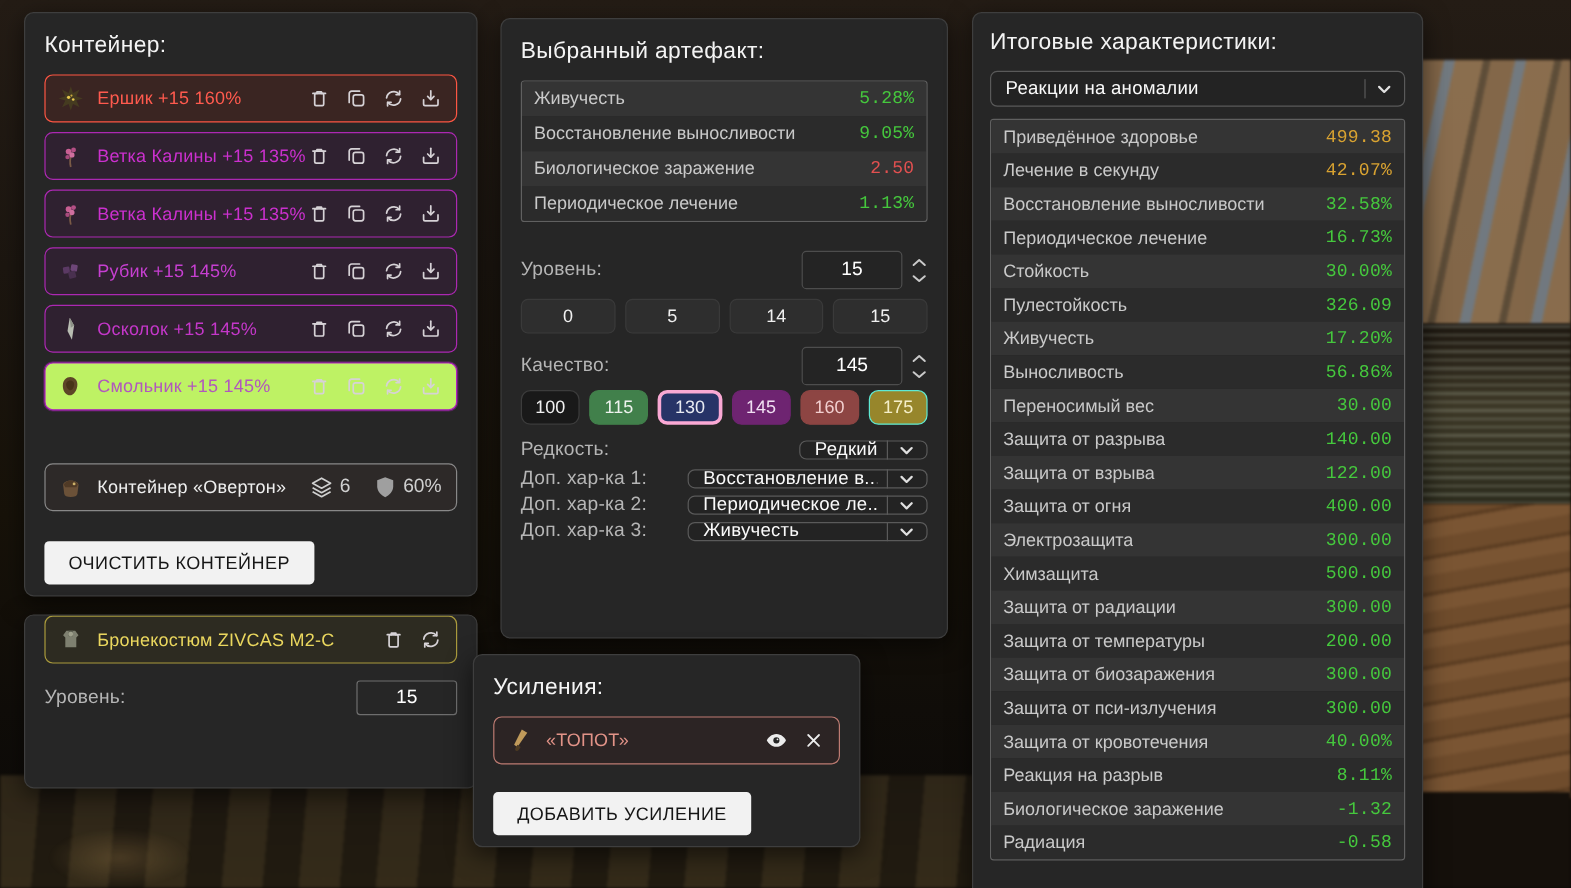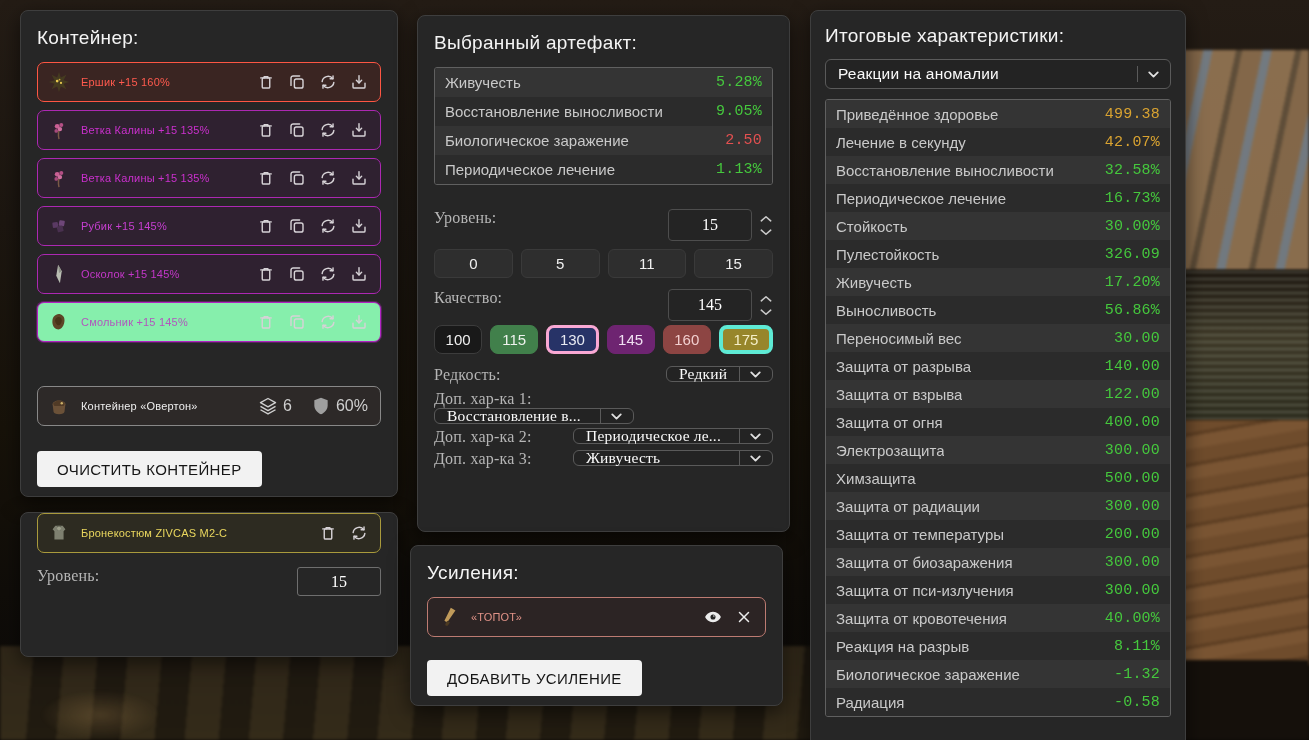--- a/index.html
+++ b/index.html
@@ -27,31 +27,31 @@
       repeating-linear-gradient(95deg,rgba(86,72,42,.30) 0 34px,rgba(28,23,14,.45) 34px 64px),
       linear-gradient(180deg,#1d1710,#251e12);}
   .bg-glow{left:40px;top:690px;width:120px;height:50px;background:radial-gradient(ellipse at center,rgba(190,150,90,.25),rgba(0,0,0,0) 70%);}
 
   
   .panel{position:absolute;background:#262626;border:1px solid #3e3e3e;border-radius:8px;
     box-shadow:0 6px 20px rgba(0,0,0,.55);color:#eee;overflow:hidden;box-sizing:border-box;}
   #panel-container{left:20px;top:10px;width:378px;height:487px;}
   #panel-armor{left:20px;top:512px;width:378px;height:145px;}
   #panel-artifact{left:417px;top:15px;width:373px;height:517px;}
-  #panel-boosts{left:410px;top:545px;width:373px;height:161px;}
+  #panel-boosts{left:394px;top:545px;width:323px;height:161px;}
   #panel-summary{left:810px;top:10px;width:376px;height:762px;}
   .panel h2{margin:16px 16px 13px;font-size:19px;font-weight:500;letter-spacing:.3px;color:#f4f4f4;}
   #panel-summary h2{margin:14px 14px 12px;}
 
   
   .item-row{height:40px;border-radius:7px;border:1.5px solid #888;display:flex;align-items:center;
     padding:0 12px 0 10px;margin:0 16px 8px;box-sizing:border-box;}
   .item-row.selected{box-shadow:0 0 0 1px rgba(177,35,193,.35);}
   .item-icon{width:22px;height:22px;margin-right:11px;flex:none;}
-  .item-name{font-size:11px;font-weight:500;flex:1;white-space:nowrap;overflow:hidden;letter-spacing:.2px;}
+  .item-name{font-size:15px;font-weight:500;flex:1;white-space:nowrap;overflow:hidden;letter-spacing:.2px;}
   .row-actions{display:flex;gap:13px;align-items:center;}
   .action{width:18px;height:18px;color:#d6d2d6;cursor:pointer;}
   .icon svg,.action svg{width:100%;height:100%;display:block;}
   .row-meta{display:flex;align-items:center;gap:5px;color:#cfcfcf;font-size:16px;}
   .meta-icon{width:20px;height:20px;color:#cfcfcf;}
   .meta-gap{width:9px;}
   .overton-row{margin-top:44px;border-width:1px;height:40px;background:rgba(224,121,108,.04);}
 
   
   .btn-light{display:inline-flex;align-items:center;justify-content:center;height:36px;padding:0 20px;
@@ -63,21 +63,21 @@
   .stats-table{margin:0 16px;border:1px solid #606060;border-radius:3px;overflow:hidden;}
   #panel-summary .stats-table{margin:0 14px;}
   .stats-row{display:flex;justify-content:space-between;align-items:center;height:29px;padding:0 10px;font-size:15px;}
   #panel-summary .stats-row{height:28px;}
   .stats-row:nth-child(odd){background:#343434;}
   .stats-row:nth-child(even){background:#2b2b2b;}
   .stats-label{color:#c9c9c9;white-space:nowrap;overflow:hidden;}
   .stats-value{font-weight:500;letter-spacing:.2px;font-family:Liberation Mono, monospace;}
 
   
-  .form-row{display:flex;justify-content:space-between;align-items:flex-start;margin:0 16px;font-family:Liberation Serif, serif;}
+  .form-row{display:flex;justify-content:space-between;align-items:center;margin:0 16px;}
   .lvl-row{margin-top:24px;}
   .qual-row{margin-top:11px;}
   .rarity-row{margin-top:12px;}
   .extra-row{margin-top:4px;}
   .form-label{color:#b5b5b5;font-size:16px;letter-spacing:.2px;}
   .num-wrap{display:flex;align-items:center;gap:7px;}
   .num-input{background:#242424;border:1px solid #4d4d4d;color:#fff;width:78px;height:28px;border-radius:4px;
     font-size:16px;text-align:center;font-family:inherit;outline:none;}
   .spinner{display:flex;flex-direction:column;gap:5px;}
   .spin-btn{width:14px;height:9px;color:#c9c9c9;cursor:pointer;}
@@ -316,21 +316,21 @@
           </span>
           <span class="action">
             <svg viewBox="0 0 24 24" fill="none" stroke="currentColor" stroke-width="1.9" stroke-linecap="round" stroke-linejoin="round">
               <path d="M12 3.5v9.5"></path>
               <path d="M8.5 9.8 12 13.3l3.5-3.5"></path>
               <path d="M4 13.5v5a1.5 1.5 0 0 0 1.5 1.5h13a1.5 1.5 0 0 0 1.5-1.5v-5"></path>
             </svg>
           </span>
         </span>
       </div>
-      <div class="item-row selected" style="border-color:#b123c1;background:#86efac">
+      <div class="item-row selected" style="border-color:#b123c1;background:#bef264">
         <span class="item-icon icon">
           <svg viewBox="0 0 24 24">
             <path d="M9 4c4-2 9 1 9 6 0 6-4 11-8 10S4 14 5 9c.5-2.5 2-4 4-5z" fill="#5d4527"></path>
             <path d="M10 7c2-1 5 0 5 3 0 3-2 6-4 5.5S7 11 8 9c.3-1 1-1.7 2-2z" fill="#483318"></path>
           </svg>
         </span>
         <span class="item-name" style="color:#b157bd">Смольник +15 145%</span>
         <span class="row-actions">
           <span class="action">
             <svg viewBox="0 0 24 24" fill="none" stroke="currentColor" stroke-width="1.9" stroke-linecap="round" stroke-linejoin="round">
@@ -464,21 +464,21 @@
             <svg viewBox="0 0 24 14" fill="none" stroke="currentColor" stroke-width="2.8" stroke-linecap="round" stroke-linejoin="round">
               <path d="m4 3 8 7 8-7"></path>
             </svg>
           </span>
       </span>
     </span>
   </div>
   <div class="preset-row" id="level-presets">
       <div class="preset-btn">0</div>
       <div class="preset-btn">5</div>
-      <div class="preset-btn">11</div>
+      <div class="preset-btn">14</div>
       <div class="preset-btn">15</div>
     </div>
 
   <div class="form-row qual-row">
     <span class="form-label">Качество:</span>
     <span class="num-wrap">
       <input class="num-input" value="145" style="">
       <span class="spinner">
         <span class="spin-btn">
             <svg viewBox="0 0 24 14" fill="none" stroke="currentColor" stroke-width="2.8" stroke-linecap="round" stroke-linejoin="round">
@@ -492,37 +492,37 @@
           </span>
       </span>
     </span>
   </div>
   <div class="preset-row qual-preset-row" id="quality-presets">
       <div class="preset-btn qual-btn" style="background:#191919;color:#f0f0f0;border:1px solid #3c3c3c">100</div>
       <div class="preset-btn qual-btn" style="background:#41804b;color:#eef2ee;border:1px solid #41804b">115</div>
       <div class="preset-btn qual-btn" style="background:#273367;color:#e8eaf2;border:3px solid #f9a8d4">130</div>
       <div class="preset-btn qual-btn" style="background:#6e2471;color:#f0dff2;border:1px solid #6e2471">145</div>
       <div class="preset-btn qual-btn" style="background:#8d4543;color:#f2cfcf;border:1px solid #8d4543">160</div>
-      <div class="preset-btn qual-btn" style="background:#97862b;color:#f5efc8;border:4px solid #5eead4">175</div>
+      <div class="preset-btn qual-btn" style="background:#97862b;color:#f5efc8;border:1px solid #5eead4">175</div>
     </div>
 
   <div class="form-row rarity-row">
     <span class="form-label">Редкость:</span>
     <div class="dropdown dd-narrow">
       <span class="dd-value">Редкий</span>
       <span class="dd-divider"></span>
       <span class="dd-chevron">
           <svg viewBox="0 0 24 24" fill="none" stroke="currentColor" stroke-width="2.6" stroke-linecap="round" stroke-linejoin="round">
             <path d="m6 9 6 6 6-6"></path>
           </svg>
         </span>
     </div>
   </div>
 
-  <div class="form-row extra-row" style="margin-top:6px;flex-direction:column;">
+  <div class="form-row extra-row" style="margin-top:6px;">
     <span class="form-label">Доп. хар-ка 1:</span>
     <div class="dropdown dd-mid">
       <span class="dd-value">Восстановление в...</span>
       <span class="dd-divider"></span>
       <span class="dd-chevron">
           <svg viewBox="0 0 24 24" fill="none" stroke="currentColor" stroke-width="2.6" stroke-linecap="round" stroke-linejoin="round">
             <path d="m6 9 6 6 6-6"></path>
           </svg>
         </span>
     </div>

